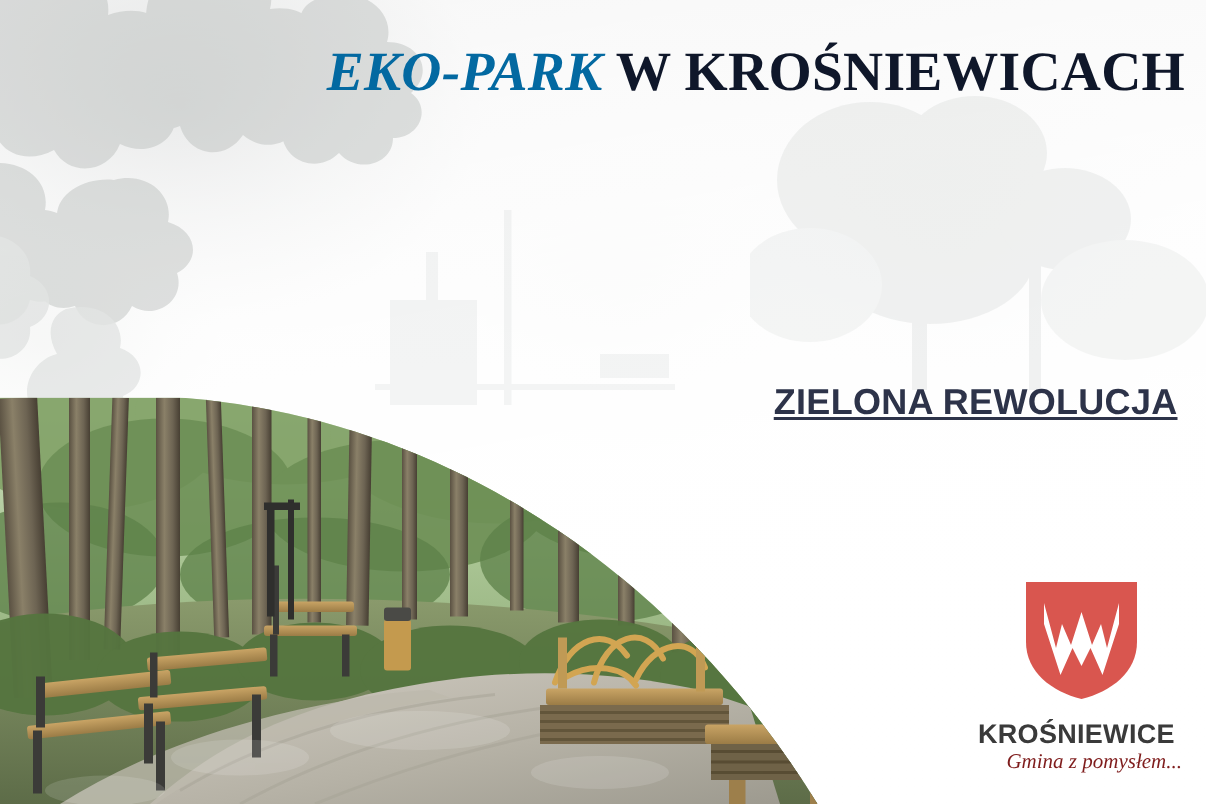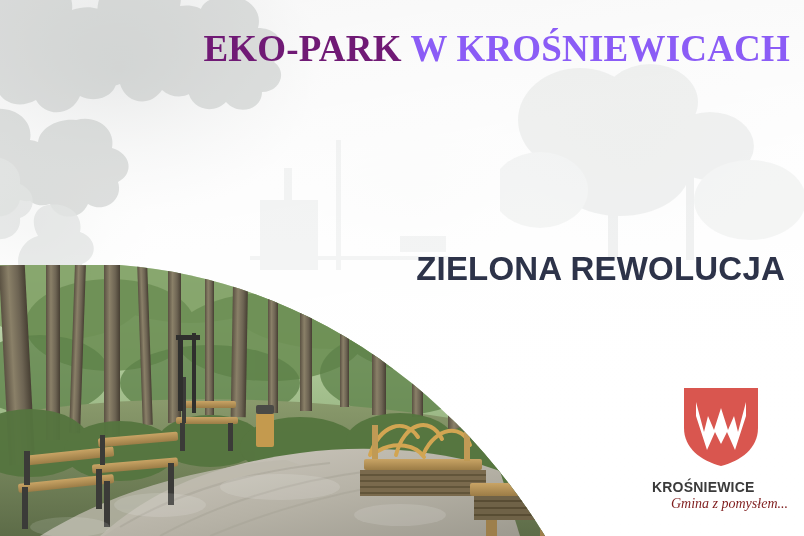--- a/index.html
+++ b/index.html
@@ -60,38 +60,39 @@
     top: 26px;
     width: 790px;
     text-align: right;
     font-family: "Liberation Serif", "DejaVu Serif", serif;
     font-weight: bold;
     font-size: 37px;
     letter-spacing: 0.2px;
     line-height: 46px;
     white-space: nowrap;
   }
-  .headline .hl-red { color: #701a75; }
-  .headline .hl-navy { color: #8b5cf6; }
+  .headline .hl-red { color: #0369a1; font-style: italic; }
+  .headline .hl-navy { color: #0f172a; }
 
   
   .subhead {
     position: absolute;
     right: 19px;
     top: 253px;
     text-align: right;
     line-height: 32px;
     white-space: nowrap;
   }
   .subhead .sh-line1 {
     display: block;
     color: #2d3349;
     font-weight: bold;
-    font-size: 33px;
+    font-size: 24px;
     letter-spacing: 0.2px;
+    text-decoration: underline;
   }
   .subhead .sh-line2 {
     display: block;
     color: #e2172f;
     font-weight: bold;
     font-size: 25.5px;
     letter-spacing: 0.2px;
   }
 
   
@@ -123,21 +124,21 @@
   .logo-shield {
     width: 80px;
     height: 82px;
     margin: 0 auto;
     display: block;
   }
   .logo-name {
     margin-top: 11px;
     font-family: "Liberation Sans", sans-serif;
     font-weight: bold;
-    font-size: 14px;
+    font-size: 18px;
     letter-spacing: 0.2px;
     color: #3a3a3a;
     text-align: left;
     padding-left: 4px;
   }
   .logo-tagline {
     margin-top: 1px;
     font-family: "Liberation Serif", "DejaVu Serif", serif;
     font-style: italic;
     font-size: 14px;

